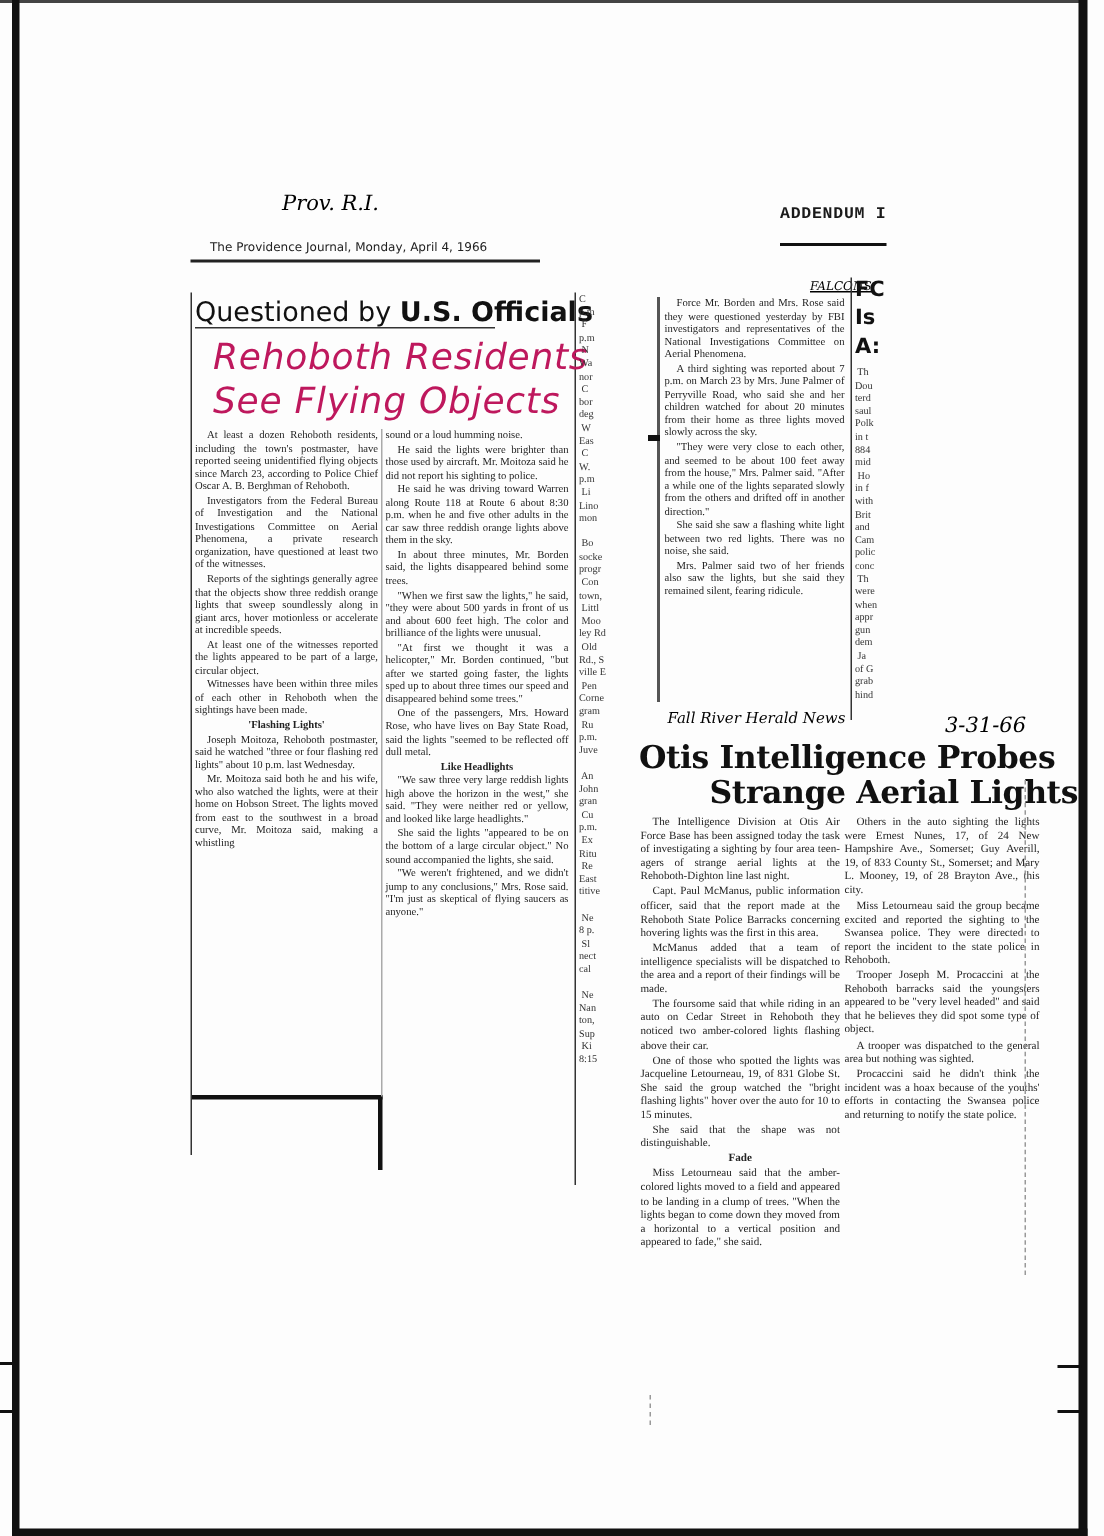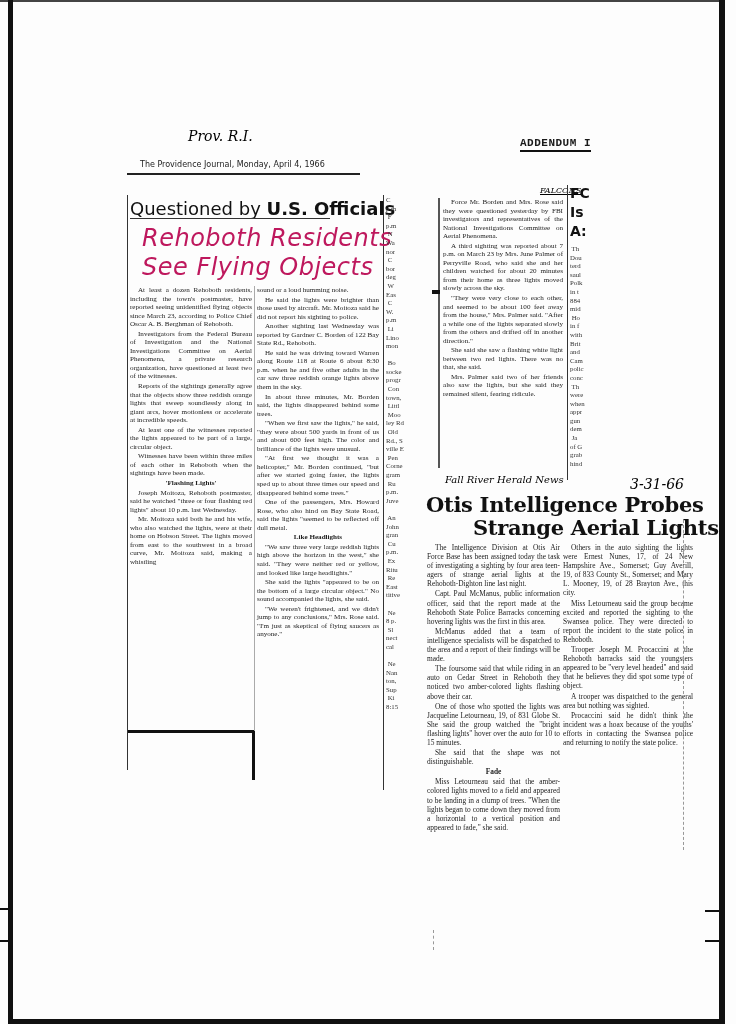--- a/index.html
+++ b/index.html
@@ -9,21 +9,21 @@
   }
   .edge-left { position:absolute; left:8px; top:0; width:5px; height:1024px; background:#111; }
   .edge-right { position:absolute; left:719px; top:0; width:6px; height:1024px; background:#111; }
   .edge-bottom { position:absolute; left:8px; top:1019px; width:717px; height:5px; background:#111; }
   .edge-top { position:absolute; left:0; top:0; width:720px; height:2px; background:#444; }
   .tick { position:absolute; height:2px; background:#111; }
 
   .handwrite { position:absolute; font-family:"DejaVu Serif", serif; font-style:italic; color:#000000; }
   .masthead { position:absolute; left:140px; top:160px; font-family:"DejaVu Sans", sans-serif; font-size:8px; color:#222; }
   .masthead-rule { position:absolute; left:127px; top:173px; width:233px; height:2px; background:#222; }
-  .addendum { position:absolute; left:520px; top:137px; font-family:"Liberation Mono", monospace; font-size:11px; font-weight:bold; letter-spacing:0.5px; border-bottom:2px solid #111; padding-bottom:1px; }
+  .addendum { position:absolute; left:520px; top:137px; font-family:"Liberation Mono", monospace; font-size:11px; font-weight:bold; letter-spacing:0.5px; border-bottom:2px solid #111; padding-bottom:13px; }
 
   .clip { position:absolute; }
   .vrule { position:absolute; background:#333; width:1px; }
   .kicker { font-family:"DejaVu Sans", sans-serif; font-size:18px; color:#111; }
   .head-sans { font-family:"DejaVu Sans", sans-serif; font-style:italic; font-size:24px; line-height:28px; color:#be185d; letter-spacing:0.5px; }
   .head-serif { font-family:"DejaVu Serif", serif; font-weight:bold; font-size:21px; line-height:25px; color:#111; letter-spacing:-0.3px; }
 
   .col { position:absolute; font-size:7.1px; line-height:8.55px; text-align:justify; color:#222; }
   .col p { margin:0 0 1px 0; text-indent:8px; }
   .col .subhead { text-align:center; font-weight:bold; text-indent:0; margin:1px 0; }
@@ -68,26 +68,25 @@
   <p>Joseph Moitoza, Rehoboth postmaster, said he watched "three or four flashing red lights" about 10 p.m. last Wednesday.</p>
   <p>Mr. Moitoza said both he and his wife, who also watched the lights, were at their home on Hobson Street. The lights moved from east to the southwest in a broad curve, Mr. Moitoza said, making a whistling</p>
 </div>
 <div class="thick-rule" style="left:128px;top:730px;width:127px;height:3px;"></div>
 <div class="thick-rule" style="left:252px;top:730px;width:3px;height:50px;"></div>
 <div class="vrule" style="left:254px;top:286px;height:445px;background:#aaa;"></div>
 
 <div class="col" style="left:257px;top:286px;width:122px;">
   <p style="text-indent:0">sound or a loud humming noise.</p>
   <p>He said the lights were brighter than those used by aircraft. Mr. Moitoza said he did not report his sighting to police.</p>
-  <p>Another sighting last Wednesday was reported by Gardner C. Borden of 122 Bay State Rd., Rehoboth.</p>
   <p>He said he was driving toward Warren along Route 118 at Route 6 about 8:30 p.m. when he and five other adults in the car saw three reddish orange lights above them in the sky.</p>
   <p>In about three minutes, Mr. Borden said, the lights disappeared behind some trees.</p>
   <p>"When we first saw the lights," he said, "they were about 500 yards in front of us and about 600 feet high. The color and brilliance of the lights were unusual.</p>
   <p>"At first we thought it was a helicopter," Mr. Borden continued, "but after we started going faster, the lights sped up to about three times our speed and disappeared behind some trees."</p>
-  <p>One of the passengers, Mrs. Howard Rose, who also hind on Bay State Road, said the lights "seemed to be reflected off dull metal.</p>
+  <p>One of the passengers, Mrs. Howard Rose, who have lives on Bay State Road, said the lights "seemed to be reflected off dull metal.</p>
   <p class="subhead">Like Headlights</p>
   <p>"We saw three very large reddish lights high above the horizon in the west," she said. "They were neither red or yellow, and looked like large headlights."</p>
   <p>She said the lights "appeared to be on the bottom of a large circular object." No sound accompanied the lights, she said.</p>
   <p>"We weren't frightened, and we didn't jump to any conclusions," Mrs. Rose said. "I'm just as skeptical of flying saucers as anyone."</p>
 </div>
 
 <div class="narrow" style="left:386px;top:196px;">C
 p.m
  F
 p.m
@@ -147,21 +146,21 @@
 Sup
  Ki
 8:15</div>
 
 <div class="vrule" style="left:438px;top:198px;height:270px;width:2px;background:#555;"></div>
 <div class="handwrite" style="left:540px;top:186px;font-size:8px;text-decoration:underline;">FALCONS</div>
 <div class="col" style="left:443px;top:198px;width:120px;">
   <p>Force Mr. Borden and Mrs. Rose said they were questioned yesterday by FBI investigators and representatives of the National Investigations Committee on Aerial Phenomena.</p>
   <p>A third sighting was reported about 7 p.m. on March 23 by Mrs. June Palmer of Perryville Road, who said she and her children watched for about 20 minutes from their home as three lights moved slowly across the sky.</p>
   <p>"They were very close to each other, and seemed to be about 100 feet away from the house," Mrs. Palmer said. "After a while one of the lights separated slowly from the others and drifted off in another direction."</p>
-  <p>She said she saw a flashing white light between two red lights. There was no that, she said.</p>
+  <p>She said she saw a flashing white light between two red lights. There was no noise, she said.</p>
   <p>Mrs. Palmer said two of her friends also saw the lights, but she said they remained silent, fearing ridicule.</p>
 </div>
 <div class="vrule" style="left:567px;top:185px;height:295px;"></div>
 <div class="frag-head" style="left:570px;top:184px;white-space:pre;">FC
 Is
 A:</div>
 <div class="narrow" style="left:570px;top:245px;"> Th
 Dou
 terd
 saul

